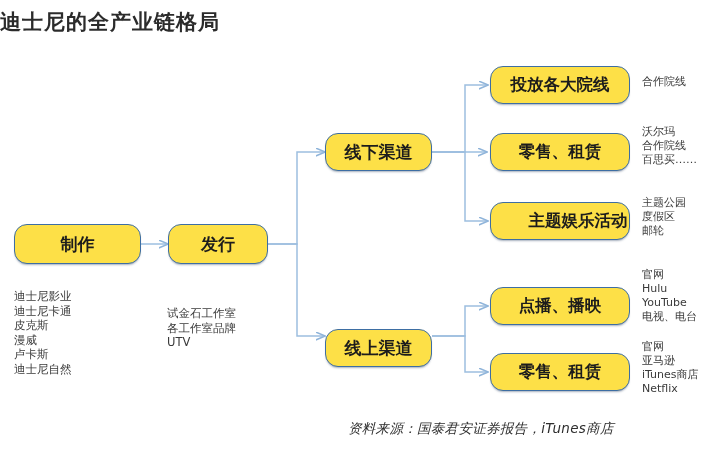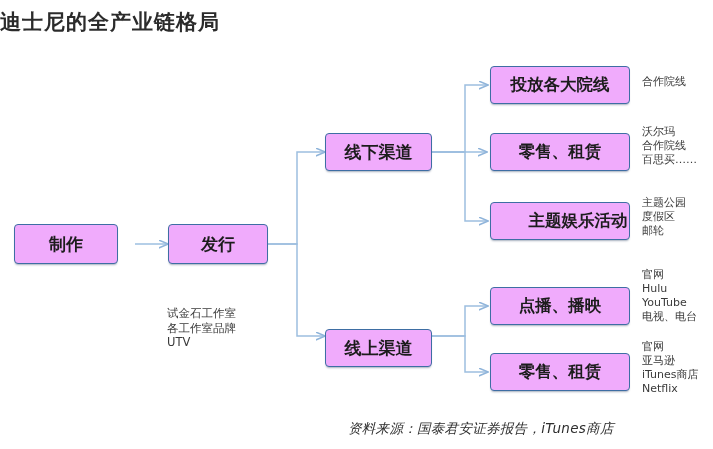--- a/index.html
+++ b/index.html
@@ -36,23 +36,23 @@
     text-align: left;
     font-size: 21px;
     font-weight: bold;
     color: #2b2b2b;
     letter-spacing: 1px;
   }
 
   .node {
     position: absolute;
     box-sizing: border-box;
-    background: #f0abfc;
+    background: #fde047;
     border: 1.6px solid #3e6ea3;
-    border-radius: 4px;
+    border-radius: 13px;
     display: flex;
     align-items: center;
     justify-content: center;
     color: #1c1c1c;
     font-size: 17px;
     font-weight: bold;
     box-shadow: 0 2px 2px -1px rgba(60,80,110,0.45);
     white-space: nowrap;
   }
   .node.small { font-size: 16.5px; }
@@ -105,23 +105,29 @@
       <path d="M432,152 L487,152"></path>
 
       <path d="M432,152 L465,152 L465,221 L488,221"></path>
 
       <path d="M432,336 L465,336 L465,306 L488,306"></path>
 
       <path d="M432,336 L465,336 L465,372 L488,372"></path>
     </g>
   </svg>
 
-  <div class="node" style="left:14px; top:224px; width:104px; height:40px;">
+  <div class="node" style="left:14px; top:224px; width:127px; height:40px;">
     <span>制作</span>
   </div>
+  <div class="notes" style="left:14px; top:289px; width:110px;">迪士尼影业
+迪士尼卡通
+皮克斯
+漫威
+卢卡斯
+迪士尼自然</div>
 
   <div class="node" style="left:168px; top:224px; width:100px; height:40px;">
     <span>发行</span>
   </div>
   <div class="notes" style="left:167px; top:306px; width:120px;">试金石工作室
 各工作室品牌
 UTV</div>
 
   <div class="node" style="left:325px; top:133px; width:107px; height:38px;">
     <span>线下渠道</span>

